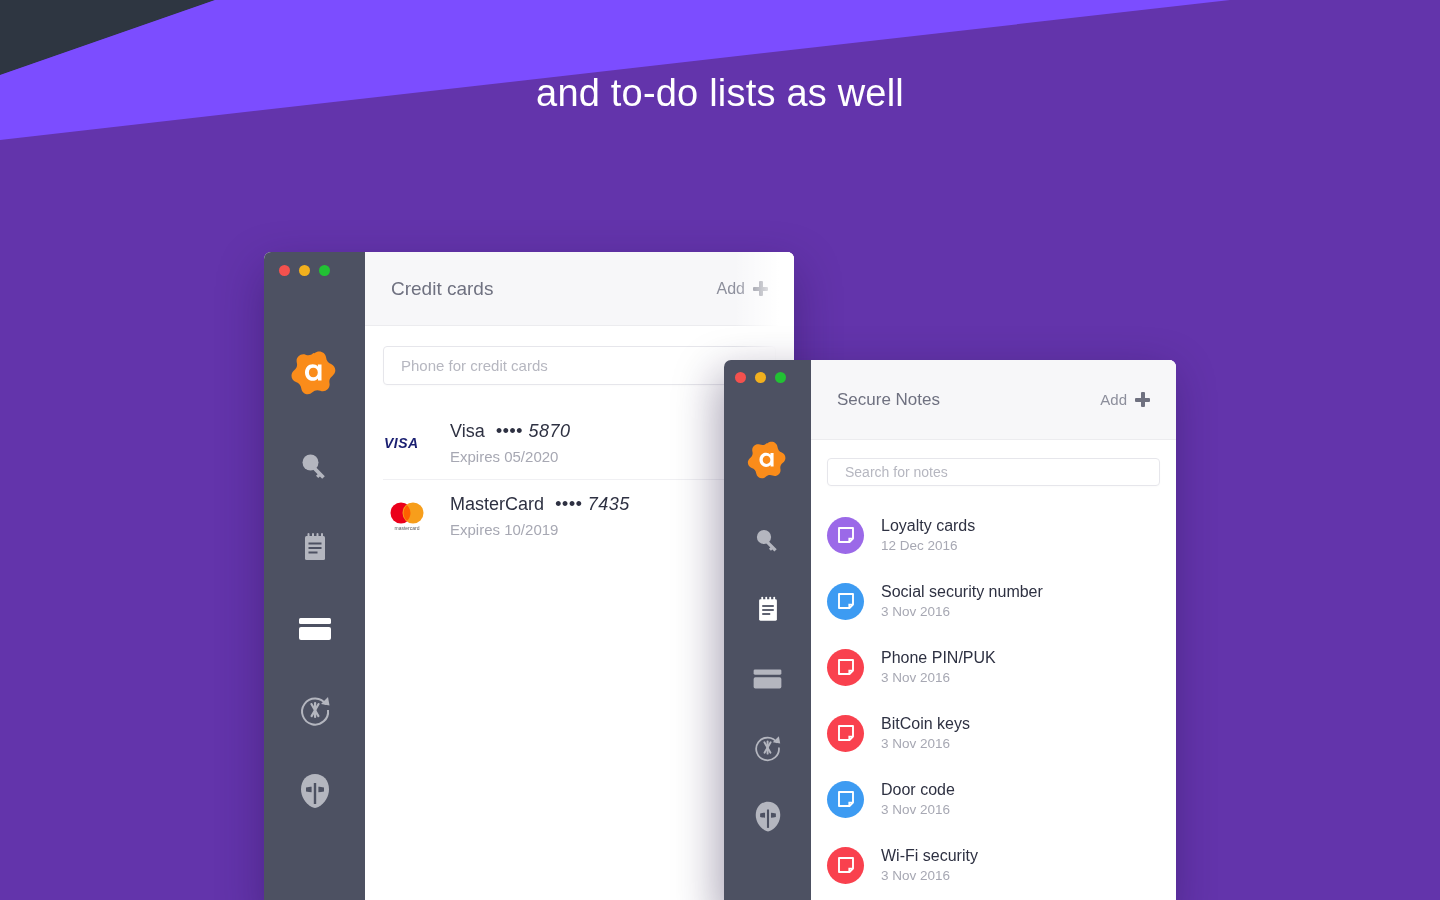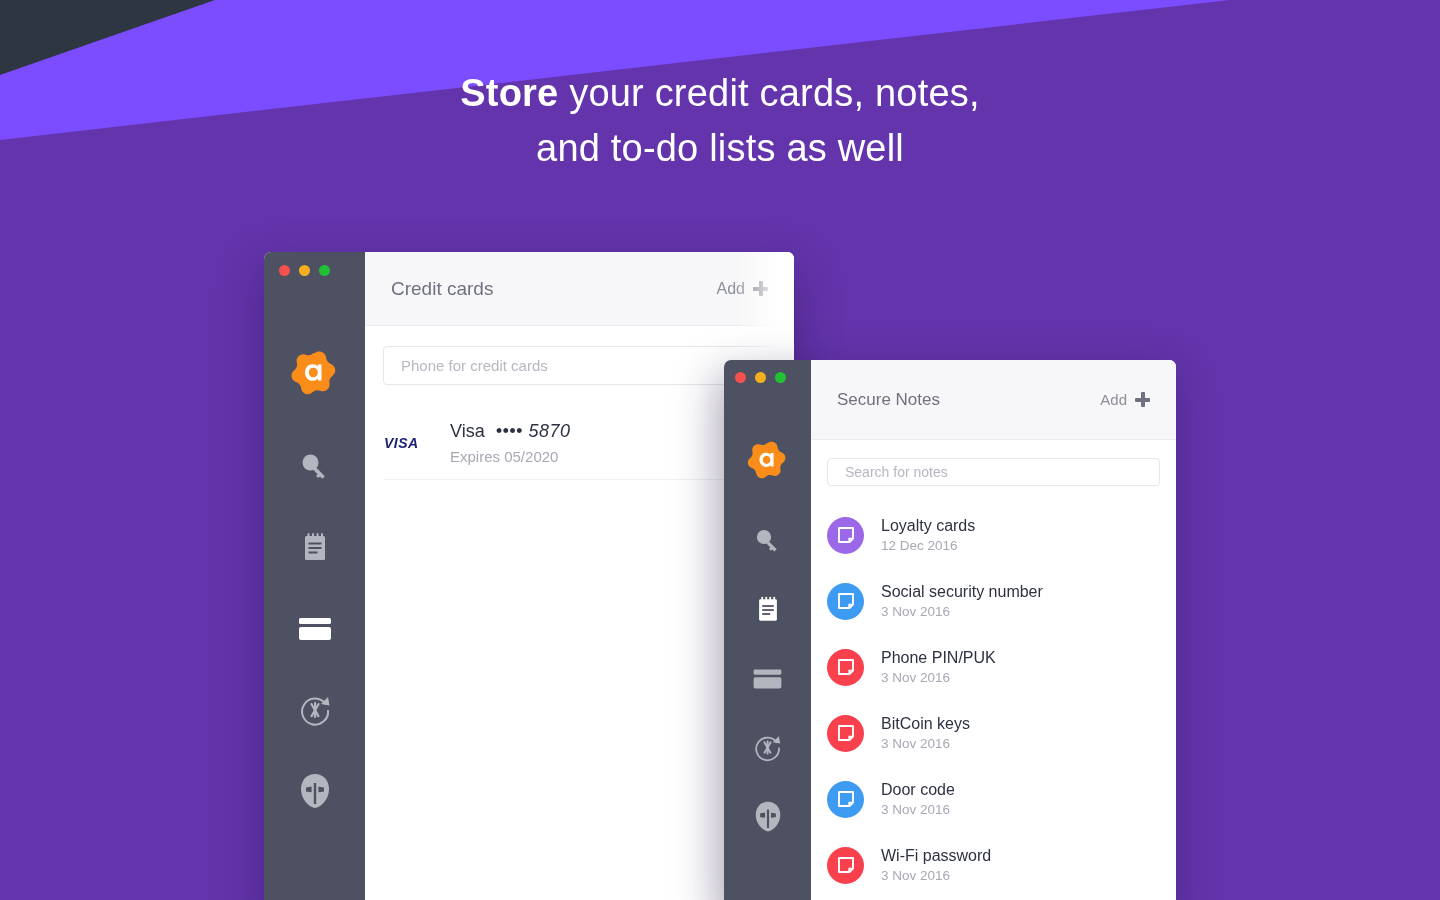--- a/index.html
+++ b/index.html
@@ -166,23 +166,20 @@
 <div class="bg">
   <svg viewBox="0 0 1440 900" xmlns="http://www.w3.org/2000/svg">
     <rect x="0" y="0" width="1440" height="900" fill="#6334AB"></rect>
     <polygon points="0,0 1440,0 1440,0 215,0 0,75" fill="#2E3641"></polygon>
     <polygon points="0,0 215,0 0,75" fill="#2E3641"></polygon>
     <polygon points="0,75 215,0 1230,0 0,140" fill="#7C4DFF"></polygon>
   </svg>
 </div>
 
 <div class="headline">
-  <div>
-    <b>Store</b><span> your credit cards, notes,</span>
-  </div>
   <div>and to-do lists as well</div>
 </div>
 
 <div class="window win-credit">
 
   <div class="sidebar">
     <div class="traffic">
       <span class="dot red"></span>
       <span class="dot yellow"></span>
       <span class="dot green"></span>
@@ -285,20 +282,37 @@
           <div class="cc-name">
             <span class="brand">Visa</span>
             <span class="masked">•••• 5870</span>
           </div>
           <div class="cc-exp">Expires 05/2020</div>
         </div>
       </div>
 
       <div class="cc-separator"></div>
 
+      <div class="cc-row">
+        <div class="cc-logo">
+          <svg width="44" height="32" viewBox="0 0 44 32">
+            <circle cx="16" cy="13" r="10.5" fill="#EB001B"></circle>
+            <circle cx="28" cy="13" r="10.5" fill="#F79E1B"></circle>
+            <path d="M22 5.2a10.5 10.5 0 0 0 0 15.6 10.5 10.5 0 0 0 0-15.6z" fill="#FF5F00"></path>
+            <text x="22" y="30" text-anchor="middle" font-family="Liberation Sans, sans-serif" font-size="5" fill="#58595B">mastercard</text>
+          </svg>
+        </div>
+        <div class="cc-text">
+          <div class="cc-name">
+            <span class="brand">MasterCard</span>
+            <span class="masked">•••• 7435</span>
+          </div>
+          <div class="cc-exp">Expires 10/2019</div>
+        </div>
+      </div>
 
     </div>
   </div>
 
   <div class="fade"></div>
 </div>
 
 <div class="window win-notes">
 
   <div class="sidebar">
@@ -459,20 +473,20 @@
       </div>
 
       <div class="note-row">
         <div class="note-icon" style="background:#F9414E">
           <svg width="20" height="20" viewBox="0 0 20 20">
             <path d="M3 3h14v10.5L13.5 17H3z" fill="none" stroke="#ffffff" stroke-width="1.9" stroke-linejoin="round"></path>
             <path d="M13.2 17v-3.4h3.6" fill="none" stroke="#ffffff" stroke-width="1.6"></path>
           </svg>
         </div>
         <div class="note-text">
-          <div class="note-title">Wi-Fi password</div>
+          <div class="note-title">Wi-Fi security</div>
           <div class="note-date">3 Nov 2016</div>
         </div>
       </div>
 
     </div>
   </div>
 </div>
 
 </body></html>

